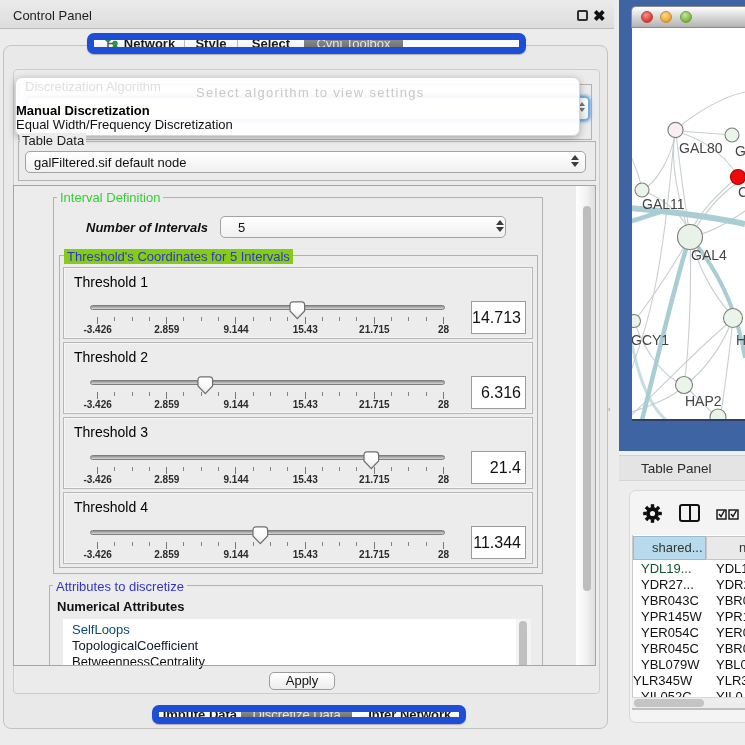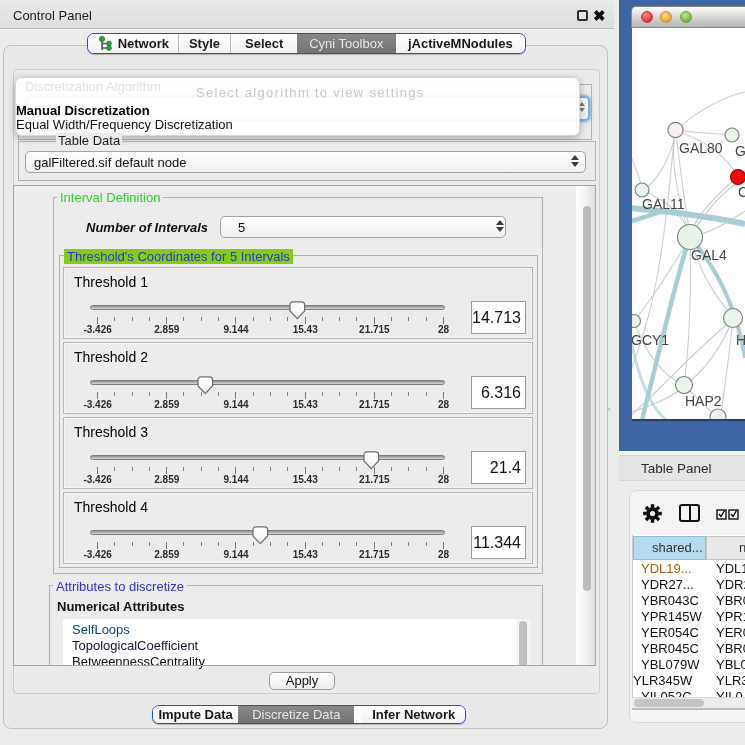--- a/index.html
+++ b/index.html
@@ -8,21 +8,21 @@
 .abs { position:absolute; }
 .txt { position:absolute; white-space:nowrap; }
 
 #titlebar { left:0; top:0; width:614px; height:29px; background:linear-gradient(#ebebeb,#dddddd); border-bottom:1px solid #bcbcbc; }
 #maxbox { left:577px; top:10px; width:11px; height:11px; border:2px solid #2e2e2e; border-radius:2px; }
 #closex { left:593px; top:7px; font-size:15px; font-weight:bold; color:#111; }
 
 #frame { left:3px; top:45px; width:605px; height:684px; background:#e9e9e9; border:1px solid #c2c2c2; border-radius:8px; }
 #inner { left:13px; top:69px; width:587px; height:625px; background:#ebebeb; border:1px solid #cdcdcd; border-radius:4px; }
 
-.tabrow { display:flex; position:absolute; height:21px; border:1px solid #1d4ed8; border-radius:7px; overflow:hidden; background:#fbfbfb; box-shadow:0 1px 1px rgba(0,0,0,0.25); }
+.tabrow { display:flex; position:absolute; height:21px; border:7px solid #1d4ed8; border-radius:7px; overflow:hidden; background:#fbfbfb; box-shadow:0 1px 1px rgba(0,0,0,0.25); }
 .tabrow .seg { height:100%; display:flex; align-items:center; justify-content:center; font-size:13px; font-weight:bold; color:#1a1a1a; background:linear-gradient(#ffffff,#f1f1f1); }
 .tabrow .seg.dark { background:linear-gradient(#888888,#737373); color:#e6e6e6; font-weight:normal; }
 .tabrow .sep { width:1px; height:100%; background:#b9b9b9; }
 
 .group { position:absolute; border:1px solid #b2b2b2; }
 .glabel { position:absolute; font-size:13px; background:#ebebeb; padding:0 3px; }
 
 .combo { position:absolute; background:linear-gradient(#ffffff,#f0f0f0); border:1px solid #a3a3a3; border-radius:5px; font-size:13px; color:#111; }
 .combo .cv { position:absolute; left:8px; top:3px; }
 .arrows { position:absolute; width:9px; }
@@ -71,38 +71,37 @@
         <line x1="5" y1="13" x2="11" y2="13" stroke="#5a5a66" stroke-width="1.6"></line>
         <circle cx="5" cy="4" r="2.6" fill="#2f9e44" stroke="#1d7a30" stroke-width="0.8"></circle>
         <circle cx="12" cy="8.5" r="2.4" fill="#2f9e44" stroke="#1d7a30" stroke-width="0.8"></circle>
         <circle cx="12" cy="13" r="2.4" fill="#2f9e44" stroke="#1d7a30" stroke-width="0.8"></circle>
       </svg>Network</div>
   <div class="sep"></div>
   <div class="seg" style="width:52px;">Style</div>
   <div class="sep"></div>
   <div class="seg" style="width:66px;">Select</div>
   <div class="seg dark" style="width:99px;">Cyni Toolbox</div>
-  <div class="seg" style="width:130px;">jActiveMNodules</div>
 </div>
 
 <div class="group" style="left:18px; top:84px; width:574px; height:56px;"></div>
 <div class="combo" style="left:26px; top:96px; width:564px; height:25px; border:2px solid #77aede; box-shadow:0 0 3px 1px rgba(90,155,220,0.8);"></div>
 <div class="arrows" style="left:579px; top:102px;">
     <div class="up" style="border-left-width:3.5px;border-right-width:3.5px;border-bottom-width:4px;border-bottom-color:#777;"></div>
     <div class="dn" style="border-left-width:3.5px;border-right-width:3.5px;border-top-width:4px;border-top-color:#777;"></div>
   </div>
 
 <div id="popup" class="abs"></div>
 <div class="txt" style="left:25px; top:79px; font-size:13px; color:#e0e0e0;">Discretization Algorithm</div>
 <div class="txt" style="left:196px; top:85px; font-size:13px; letter-spacing:1.3px; color:#c8c8c8;">Select algorithm to view settings</div>
 <div class="txt" style="left:16px; top:103px; font-size:13px; font-weight:bold; color:#000;">Manual Discretization</div>
 <div class="txt" style="left:16px; top:117px; font-size:13px; color:#111;">Equal Width/Frequency Discretization</div>
 
 <div class="group" style="left:18px; top:141px; width:578px; height:40px;"></div>
-<div class="txt" style="left:20px; top:133px; font-size:13px; color:#1a1a1a; background:#ebebeb; padding:0 2px;margin-left:36px;">Table Data</div>
+<div class="txt" style="left:20px; top:133px; font-size:13px; color:#1a1a1a; background:#ebebeb; padding:0 2px;">Table Data</div>
 <div class="combo" style="left:25px; top:151px; width:561px; height:22px;">
     <span class="cv">galFiltered.sif default node</span>
   </div>
 <div class="arrows" style="left:571px; top:155px;">
     <div class="up"></div>
     <div class="dn"></div>
   </div>
 
 <div class="abs" style="left:13px; top:185px; width:583px; height:481px; border:1px solid #a5a5a5; background:#ececec;"></div>
 <div class="abs" style="left:576px; top:186px; width:19px; height:479px; background:linear-gradient(90deg,#ffffff,#f2f2f2 55%,#dddddd);"></div>
@@ -363,21 +362,21 @@
     <path d="M3,5 L5,7.5 L8.5,1.5"></path>
     <path d="M15,5 L17,7.5 L20.5,1.5"></path>
   </g>
 </svg>
 
 <div class="abs" style="left:632px; top:535px; width:113px; height:174px; background:#ffffff; border-left:1px solid #c9c9c9;"></div>
 <div class="abs" style="left:632.5px; top:535.5px; width:73.5px; height:24px; background:#b7dbed; border:1px solid #93bed3;"></div>
 <div class="abs" style="left:706px; top:535.5px; width:39px; height:24px; background:#e9e9e9; border:1px solid #c6c6c6; border-right:none;"></div>
 <div class="txt" style="left:652px; top:540px; font-size:13px; color:#333;">shared...</div>
 <div class="txt" style="left:739px; top:540px; font-size:13px; color:#333;">na</div>
-<div class="txt" style="left:641px; top:561px; font-size:13px; color:#a16207;">YDL19...</div>
+<div class="txt" style="left:641px; top:561px; font-size:13px; color:#14532d;">YDL19...</div>
 <div class="txt" style="left:716px; top:561px; font-size:13px; color:#111;">YDL1</div>
 <div class="txt" style="left:641px; top:577px; font-size:13px; color:#111;">YDR27...</div>
 <div class="txt" style="left:716px; top:577px; font-size:13px; color:#111;">YDR2</div>
 <div class="txt" style="left:641px; top:593px; font-size:13px; color:#111;">YBR043C</div>
 <div class="txt" style="left:716px; top:593px; font-size:13px; color:#111;">YBR0</div>
 <div class="txt" style="left:641px; top:609px; font-size:13px; color:#111;">YPR145W</div>
 <div class="txt" style="left:716px; top:609px; font-size:13px; color:#111;">YPR1</div>
 <div class="txt" style="left:641px; top:625px; font-size:13px; color:#111;">YER054C</div>
 <div class="txt" style="left:716px; top:625px; font-size:13px; color:#111;">YER0</div>
 <div class="txt" style="left:641px; top:641px; font-size:13px; color:#111;">YBR045C</div>

